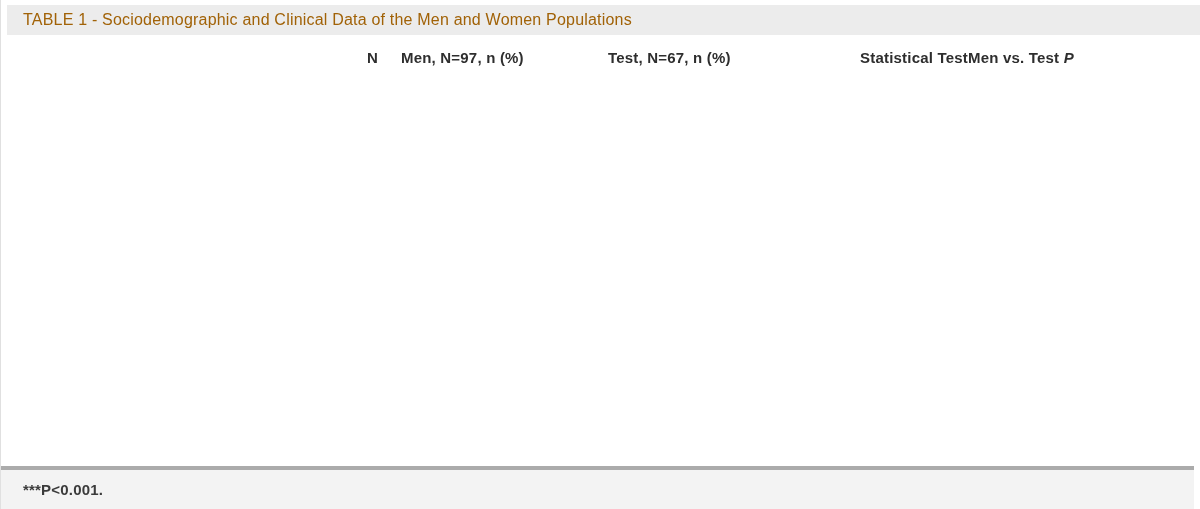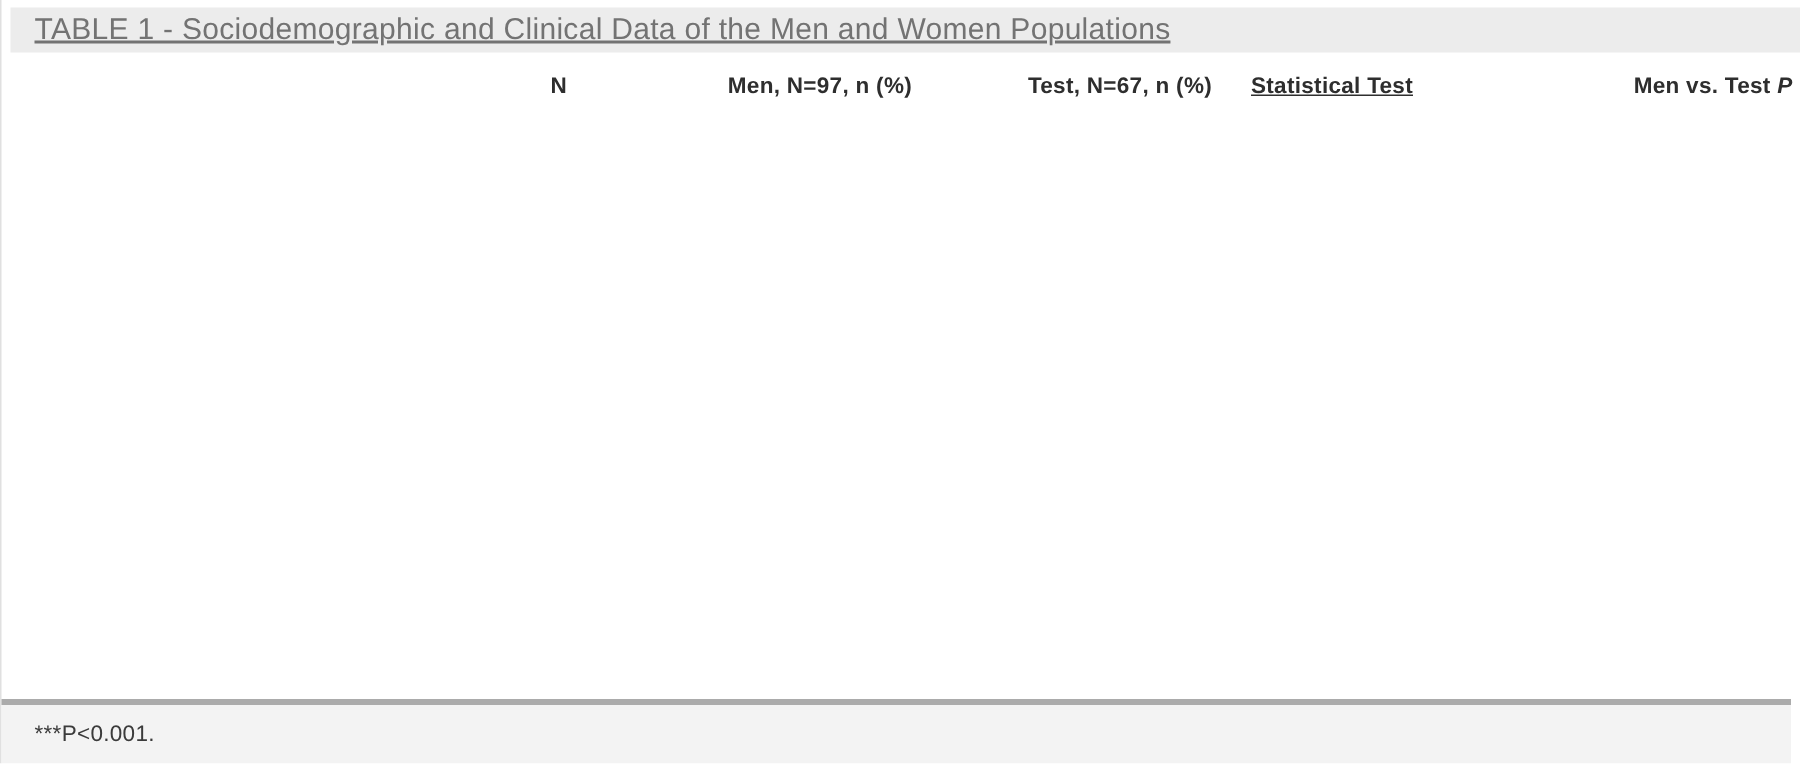--- a/index.html
+++ b/index.html
@@ -14,28 +14,27 @@
   .page {
     position: absolute; inset: 0;
     background: #ffffff;
     border-left: 1px solid #e0e0e0;
   }
   .titlebar {
     margin: 5px 0 0 6px;
     width: 1194px;
     height: 30px;
     background: #ececec;
-    font-size: 20px;
+    font-size: 16px;
     line-height: 30px;
     padding-left: 16px;
-    color: #737373;
+    color: #a16207;
     letter-spacing: 0.2px;
     white-space: nowrap;
     overflow: hidden;
-    text-decoration: underline;
   }
   table.data {
     margin-left: 6px;
     border-collapse: collapse;
     table-layout: fixed;
     width: 1188px;
     font-size: 15px;
     letter-spacing: 0.2px;
     color: #3b3b3b;
   }
@@ -45,43 +44,44 @@
   col.c-women { width: 200px; }
   col.c-stat  { width: 160px; }
   col.c-p     { width: 227px; }
 
   thead th {
     font-weight: bold;
     color: #2e2e2e;
     white-space: nowrap;
     padding-top: 14px;
     padding-bottom: 6px;
-    text-align: right;
+    text-align: left;
     overflow: visible;
   }
   th.col-n    { text-align: right; padding-right: 23px; }
-  th.col-stat { text-align: center; text-decoration: underline; }
+  th.col-stat { text-align: right; }
   th.col-p i  { font-style: italic; }
 
   .footer {
     position: absolute;
     left: 0; bottom: 0;
     width: 1193px;
   }
   .footer-divider {
     height: 4px;
     background: #ababab;
   }
   .footnote-bar {
     height: 39px;
     background: #f3f3f3;
     font-size: 15px;
     padding: 11px 0 0 22px;
     color: #3b3b3b;
     letter-spacing: 0.2px;
+    font-weight: bold;
   }
 </style>
 </head>
 <body>
 
 <div class="page">
 
   <div class="titlebar">TABLE 1 - Sociodemographic and Clinical Data of the Men and Women Populations</div>
 
   <table class="data">

